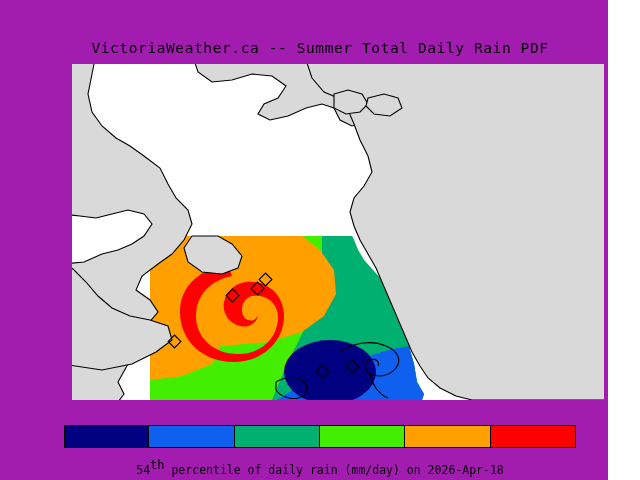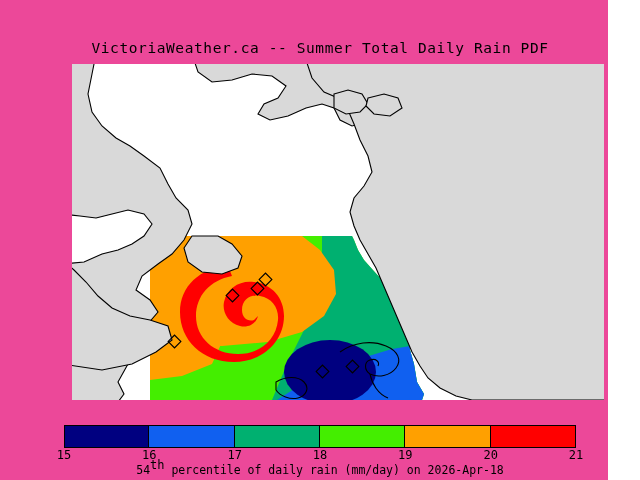--- a/index.html
+++ b/index.html
@@ -5,21 +5,21 @@
   html, body {
     margin: 0; padding: 0;
     background: #ffffff;
     width: 640px; height: 480px;
     overflow: hidden;
     font-family: "DejaVu Sans Mono", monospace;
   }
   #page {
     position: relative;
     width: 608px; height: 480px;
-    background: #ec4899;
+    background: #a21caf;
   }
   #title {
     position: absolute;
     left: 0; top: 40px;
     width: 640px;
     text-align: center;
     font-family: "DejaVu Sans Mono", monospace;
     font-size: 14.5px;
     letter-spacing: 0.6px;
     color: #000000;
@@ -181,26 +181,17 @@
 
   <div id="colorbar-wrap">
       <div class="cb-band" title="15-16" style="left: 0px; width: 85.3333px; background: rgb(0, 0, 128);"></div>
       <div class="cb-band" title="16-17" style="left: 85.3333px; width: 85.3333px; background: rgb(16, 96, 240);"></div>
       <div class="cb-band" title="17-18" style="left: 170.667px; width: 85.3333px; background: rgb(0, 176, 112);"></div>
       <div class="cb-band" title="18-19" style="left: 256px; width: 85.3333px; background: rgb(68, 238, 0);"></div>
       <div class="cb-band" title="19-20" style="left: 341.333px; width: 85.3333px; background: rgb(255, 160, 0);"></div>
       <div class="cb-band" title="20-21" style="left: 426.667px; width: 85.3333px; background: rgb(255, 0, 0);"></div>
     </div>
   <div id="cb-frame"></div>
-  <div id="cb-ticks">
-      <span class="cb-tick" style="left: 64px;">15</span>
-      <span class="cb-tick" style="left: 149.333px;">16</span>
-      <span class="cb-tick" style="left: 234.667px;">17</span>
-      <span class="cb-tick" style="left: 320px;">18</span>
-      <span class="cb-tick" style="left: 405.333px;">19</span>
-      <span class="cb-tick" style="left: 490.667px;">20</span>
-      <span class="cb-tick" style="left: 576px;">21</span>
-    </div>
   <div id="cb-caption">
     <span>54</span><sup>th</sup><span> percentile of daily rain (mm/day) on 2026-Apr-18</span>
   </div>
 
 </div>
 
 </body></html>

